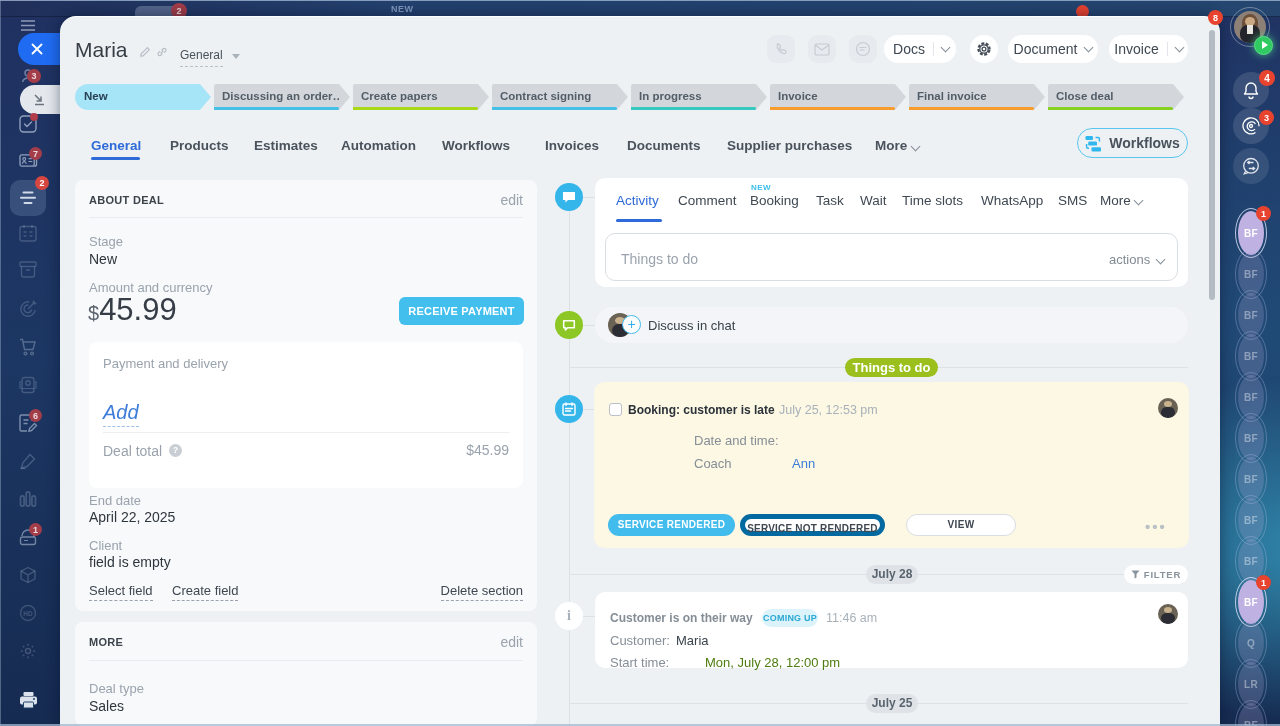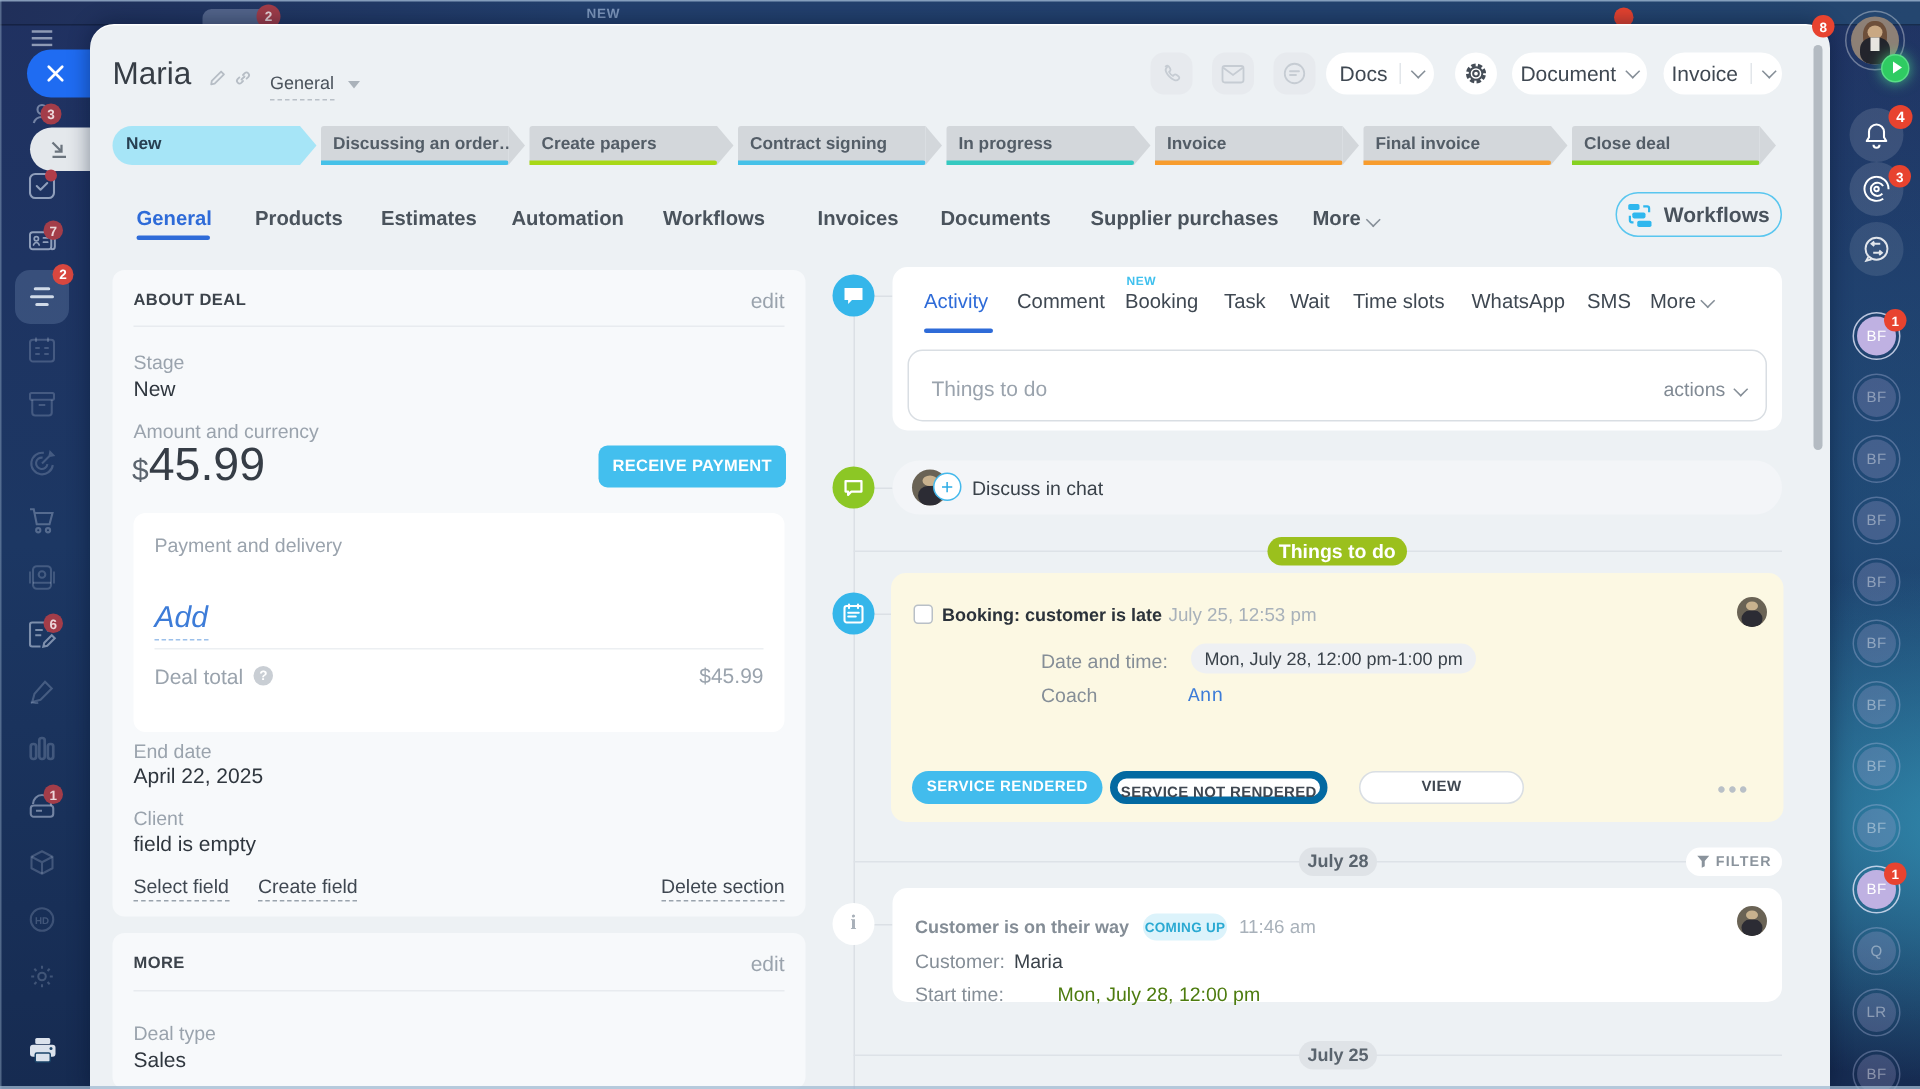--- a/index.html
+++ b/index.html
@@ -24,21 +24,21 @@
 .plabel{font-size:13px;color:#9aa3ad;}
 .pval{font-size:14px;color:#2f363e;}
 .dashlink{border-bottom:1px dashed #9aa3ad;padding-bottom:2px;font-size:13px;color:#3f4751;}
 .bluelink{color:#3d7cd8;border-bottom:1px dashed #9cc0ea;padding-bottom:2px;}
 .tl-circ{position:absolute;left:495px;width:28px;height:28px;border-radius:50%;display:flex;align-items:center;justify-content:center;}
 .atab{position:absolute;top:15px;font-size:13.5px;color:#3f4852;}
 .divpill{position:absolute;background:#dfe3e7;border-radius:10px;font-size:12px;font-weight:700;color:#5a646e;text-align:center;}
 .badge{position:absolute;background:#e8432f;color:#fff;border-radius:50%;font-size:9px;font-weight:700;display:flex;align-items:center;justify-content:center;}
 .badge.dim{background:#a33d49;color:rgba(255,255,255,.8);}
 .avphoto{border-radius:50%;background:#6a6355;overflow:hidden;position:absolute;}
-.stkav{position:absolute;left:18px;width:26px;height:26px;border-radius:50%;background:rgba(175,168,216,.25);color:rgba(255,255,255,.4);font-size:10px;font-weight:400;display:flex;align-items:center;justify-content:center;letter-spacing:.3px;outline:1px solid rgba(180,190,225,.35);outline-offset:2px;}
+.stkav{position:absolute;left:18px;width:26px;height:44px;border-radius:50%;background:rgba(175,168,216,.25);color:rgba(255,255,255,.4);font-size:10px;font-weight:700;display:flex;align-items:center;justify-content:center;letter-spacing:.3px;outline:1px solid rgba(180,190,225,.35);outline-offset:2px;}
 .stkav.bright{background:#bfb1e2;color:#fff;outline-color:rgba(225,230,250,.8);}
 </style>
 </head>
 <body>
 <div class="abs" style="left:0;top:0;width:1280px;height:17px;background:linear-gradient(90deg,#202f5a,#23406e 30%,#23436f 70%,#24466f);border-bottom:1px solid rgba(12,24,50,.55);"></div>
 <div class="abs" style="left:0;top:0;width:1280px;height:1px;background:rgba(165,190,215,.75);z-index:60;"></div>
 <div class="abs" style="left:0;top:724px;width:1280px;height:2px;background:rgba(160,185,210,.75);z-index:60;"></div>
 <div class="abs" style="left:0;top:0;width:1px;height:726px;background:rgba(150,175,200,.45);z-index:60;"></div>
 
 <div class="abs" style="left:135px;top:6px;width:50px;height:11px;background:#54668c;border-radius:6px 6px 0 0;"></div>
@@ -436,23 +436,22 @@
   <div class="abs" style="left:534px;top:368px;width:595px;height:166px;background:#fcf8e3;border-radius:10px;">
     <div class="abs" style="left:15px;top:21px;width:13px;height:13px;background:#fff;border:1.5px solid #b9c0c7;border-radius:3px;"></div>
     <div class="abs" style="left:34px;top:21px;font-size:12px;font-weight:700;color:#2b323a;">Booking: customer is late</div>
     <div class="abs" style="left:185px;top:21px;font-size:12.5px;color:#a8b1ba;">July 25, 12:53 pm</div>
     <div class="avphoto" style="left:564px;top:16px;width:20px;height:20px;">
       <div class="abs" style="left:6px;top:3px;width:8px;height:6px;border-radius:50%;background:#c9b28e;"></div>
       <div class="abs" style="left:3px;top:9px;width:14px;height:11px;border-radius:6px;background:#2c2c34;"></div>
     </div>
 
     <div class="abs" style="left:100px;top:51px;font-size:13px;color:#858e97;">Date and time:</div>
-    <div class="abs" style="left:200px;top:47px;height:20px;background:#eef0f3;border-radius:10px;font-size:12px;color:#3a424a;line-height:20px;padding:0 9px;">Mon, July 28, 12:00 pm-1:00 pm</div>
     <div class="abs" style="left:100px;top:74px;font-size:13px;color:#858e97;">Coach</div>
-    <div class="abs" style="left:198px;top:74px;font-size:13px;color:#3d7cd8;font-family:Liberation Mono, monospace;">Ann</div>
+    <div class="abs" style="left:198px;top:74px;font-size:13px;color:#3d7cd8;">Ann</div>
 
     <div class="abs" style="left:14px;top:132px;width:127px;height:22px;background:#42bced;border-radius:12px;color:#fff;font-size:10px;font-weight:700;text-align:center;line-height:22px;letter-spacing:.3px;">SERVICE RENDERED</div>
     <div class="abs" style="left:146px;top:132px;width:145px;height:22px;background:#fff;border:5px solid #0369a1;border-radius:12px;color:#3f4751;font-size:10px;font-weight:700;text-align:center;line-height:20px;letter-spacing:.2px;">SERVICE NOT RENDERED</div>
     <div class="abs" style="left:312px;top:132px;width:110px;height:22px;background:#fff;border:1px solid #d9dee3;border-radius:12px;color:#3f4751;font-size:10px;font-weight:700;text-align:center;line-height:20px;letter-spacing:.3px;">VIEW</div>
     <div class="abs" style="left:551px;top:136px;font-size:15px;color:#b9c0c7;letter-spacing:2px;font-weight:700;">•••</div>
   </div>
 
   <div class="abs" style="left:509px;top:560px;width:619px;height:1px;background:#dde2e7;"></div>
   <div class="divpill" style="left:806px;top:551px;width:52px;height:19px;line-height:19px;">July 28</div>
   <div class="abs" style="left:1064px;top:551px;width:64px;height:19px;background:#fff;border-radius:10px;font-size:9.5px;font-weight:700;color:#8a939c;letter-spacing:.8px;display:flex;align-items:center;justify-content:center;"><svg width="9" height="9" viewBox="0 0 9 9" style="margin-right:4px;">

